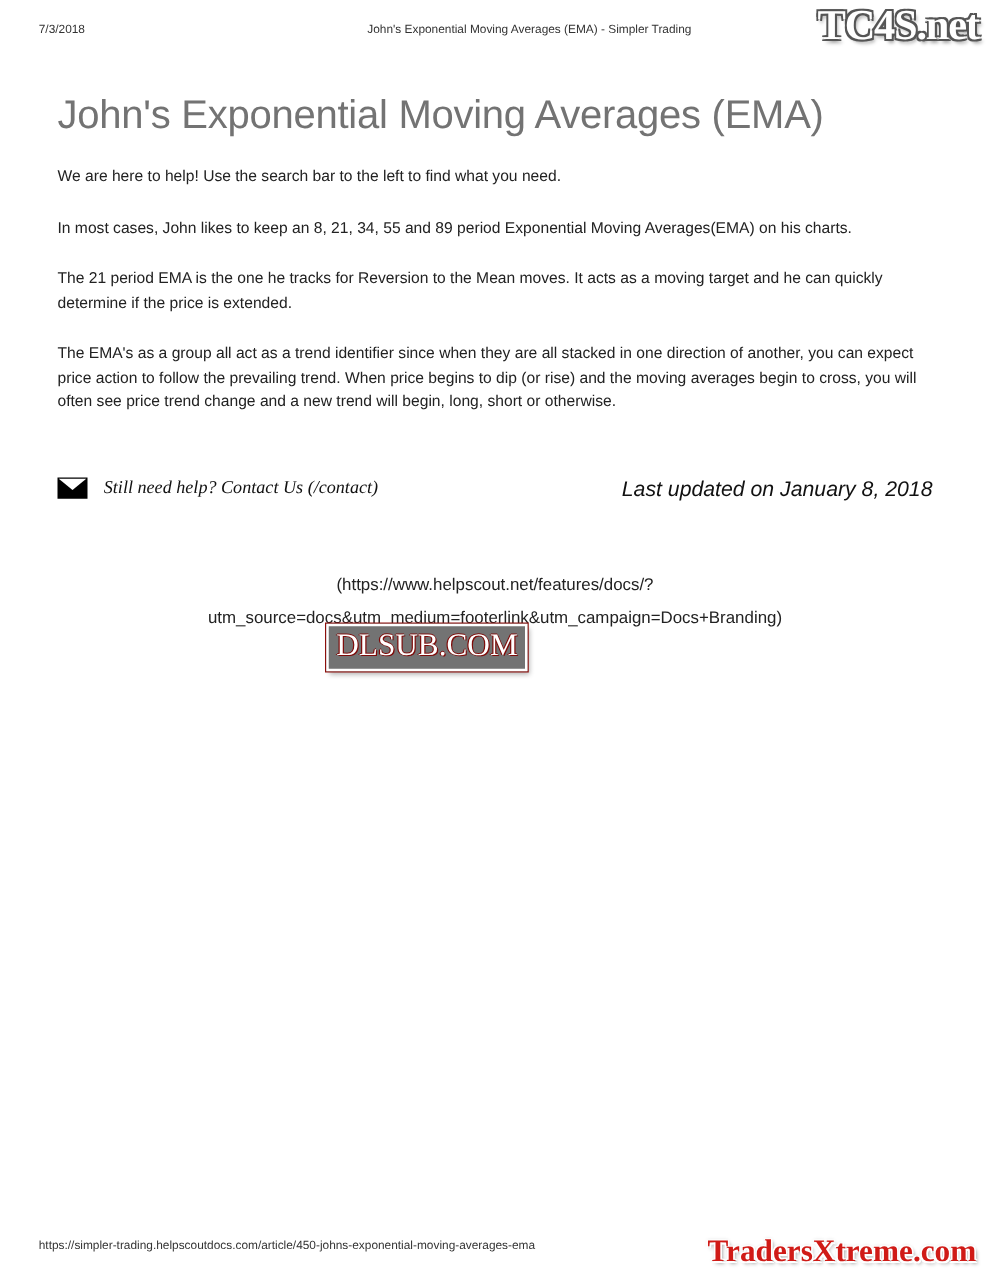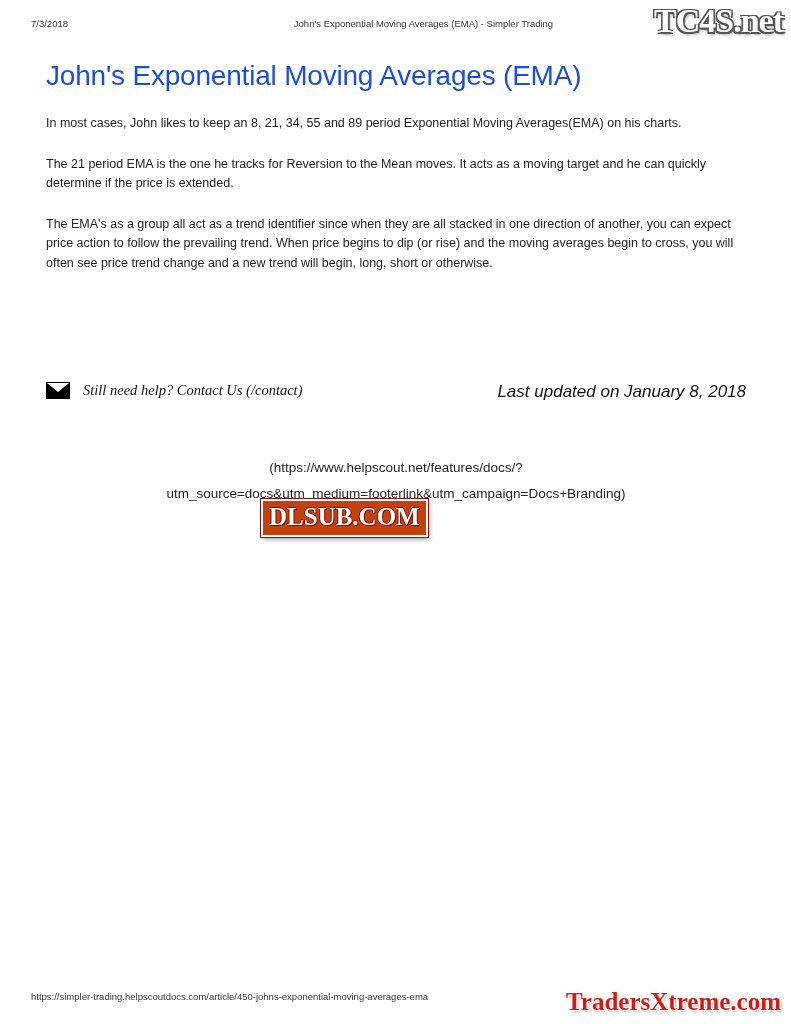--- a/index.html
+++ b/index.html
@@ -61,25 +61,25 @@
   }
 
   
   .article {
     position: absolute;
     left: 46px;
     top: 60px;
     width: 700px;
   }
   .article h1 {
-    margin: 0 0 22px 0;
-    font-size: 28px;
+    margin: 13px 0 22px 0;
+    font-size: 32px;
     font-weight: normal;
     letter-spacing: -0.2px;
-    color: #1d4ed8;
+    color: #737373;
   }
   .article p {
     margin: 0 0 21px 0;
     font-size: 12.5px;
     line-height: 19.5px;
     color: #222222;
     max-width: 690px;
   }
 
   
@@ -145,25 +145,25 @@
     line-height: 26px;
     color: #222222;
   }
 
   
   .wm-dlsub {
     position: absolute;
     left: 261px;
     top: 499px;
     padding: 2px 6px 4px 6px;
-    background: #c2410c;
+    background: #737373;
     border: 2px solid #ffffff;
     box-shadow: 0 0 0 1px #8d0f0c, 2px 3px 4px rgba(0,0,0,.3);
     font-family: "Liberation Serif", serif;
-    font-weight: bold;
+    font-weight: normal;
     font-size: 25px;
     letter-spacing: 0px;
     color: #ffffff;
     text-shadow: 1px 1px 0 #7e0b09, -1px 0 0 #7e0b09, 0 -1px 0 #7e0b09;
     white-space: nowrap;
   }
 
   
   .url-footer {
     position: absolute;
@@ -193,20 +193,21 @@
 
 <div class="page-header">
   <div class="header-date">7/3/2018</div>
   <div class="header-title">John's Exponential Moving Averages (EMA) - Simpler Trading</div>
 </div>
 
 <div class="wm-tc4s">TC4S.net</div>
 
 <div class="article">
   <h1>John's Exponential Moving Averages (EMA)</h1>
+  <p>We are here to help! Use the search bar to the left to find what you need.</p>
   <p>In most cases, John likes to keep an 8, 21, 34, 55 and 89 period Exponential Moving Averages(EMA) on his charts.</p>
   <p>The 21 period EMA is the one he tracks for Reversion to the Mean moves. It acts as a moving target and he can quickly determine if the price is extended.</p>
   <p>The EMA's as a group all act as a trend identifier since when they are all stacked in one direction of another, you can expect price action to follow the prevailing trend. When price begins to dip (or rise) and the moving averages begin to cross, you will often see price trend change and a new trend will begin, long, short or otherwise.</p>
 </div>
 
 <div class="meta-row">
   <div class="contact">
     <span class="env-icon"></span>
     <span class="contact-text">Still need help? Contact Us (/contact)</span>
   </div>

